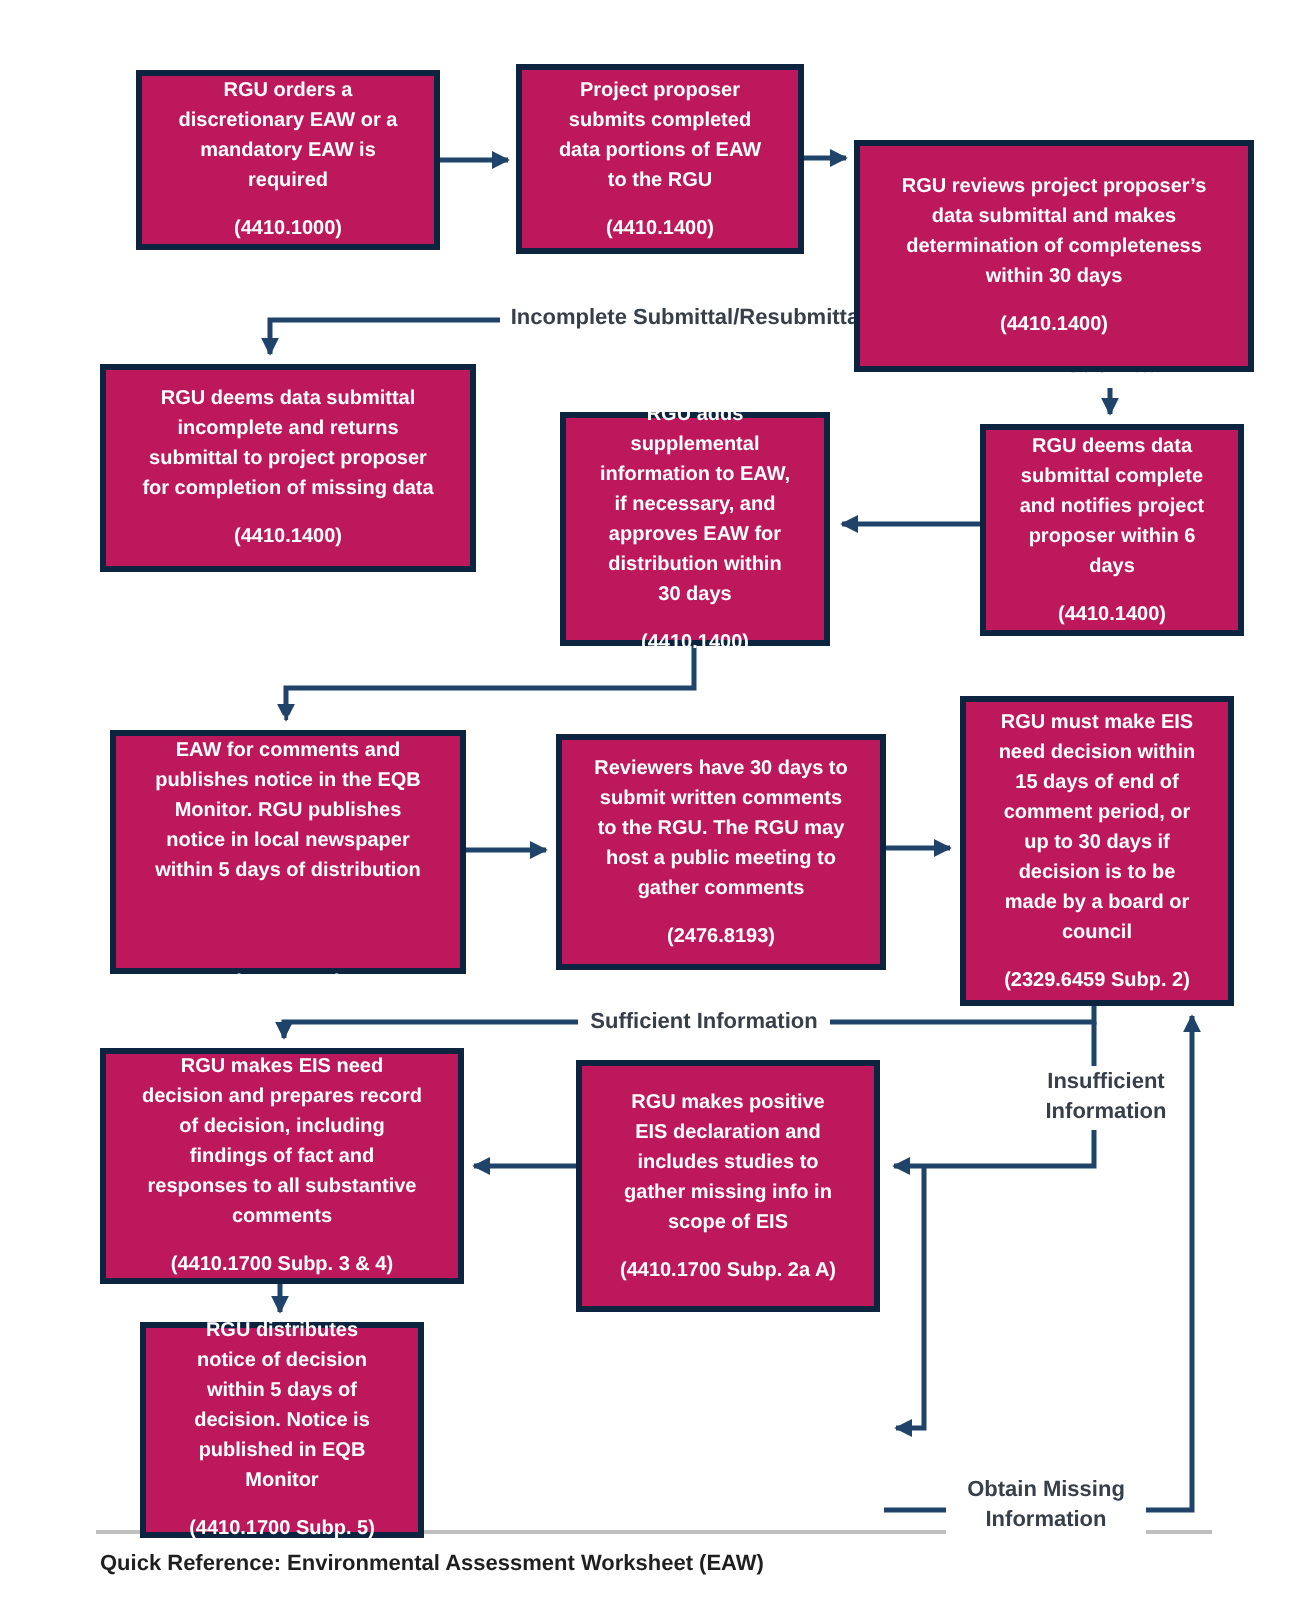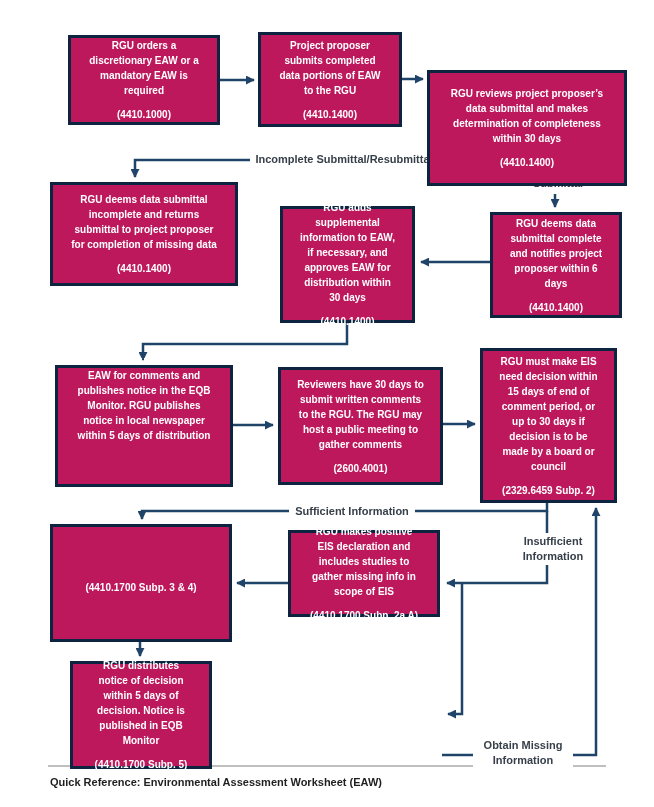--- a/index.html
+++ b/index.html
@@ -94,33 +94,34 @@
     <span class="cite">(4410.1400)</span>
   </div>
 
   <div class="fbox" style="left:55px;top:365px;width:178px;height:122px;gap:32px;">
     <span>RGU distributes the draft EAW for comments and publishes notice in the EQB Monitor. RGU publishes notice in local newspaper within 5 days of distribution</span>
     <span class="cite">(4410.1500)</span>
   </div>
 
   <div class="fbox" style="left:278px;top:367px;width:165px;height:118px;">
     <span>Reviewers have 30 days to submit written comments to the RGU. The RGU may host a public meeting to gather comments</span>
-    <span class="cite">(2600.4001)</span>
+    <span class="cite">(2476.8193)</span>
   </div>
 
   <div class="fbox" style="left:480px;top:348px;width:137px;height:155px;">
     <span>RGU must make EIS need decision within 15 days of end of comment period, or up to 30 days if decision is to be made by a board or council</span>
     <span class="cite">(2329.6459 Subp. 2)</span>
   </div>
 
   <div class="fbox" style="left:50px;top:524px;width:182px;height:118px;">
+    <span>RGU makes EIS need decision and prepares record of decision, including findings of fact and responses to all substantive comments</span>
     <span class="cite">(4410.1700 Subp. 3 &amp; 4)</span>
   </div>
 
-  <div class="fbox" style="left:288px;top:530px;width:152px;height:87px;">
+  <div class="fbox" style="left:288px;top:530px;width:152px;height:126px;">
     <span>RGU makes positive EIS declaration and includes studies to gather missing info in scope of EIS</span>
     <span class="cite">(4410.1700 Subp. 2a A)</span>
   </div>
 
   <div class="fbox" style="left:70px;top:661px;width:142px;height:108px;text-align:center;">
     <span>RGU distributes notice of decision within 5 days of decision. Notice is published in EQB Monitor</span>
     <span class="cite">(4410.1700 Subp. 5)</span>
   </div>
 
 

